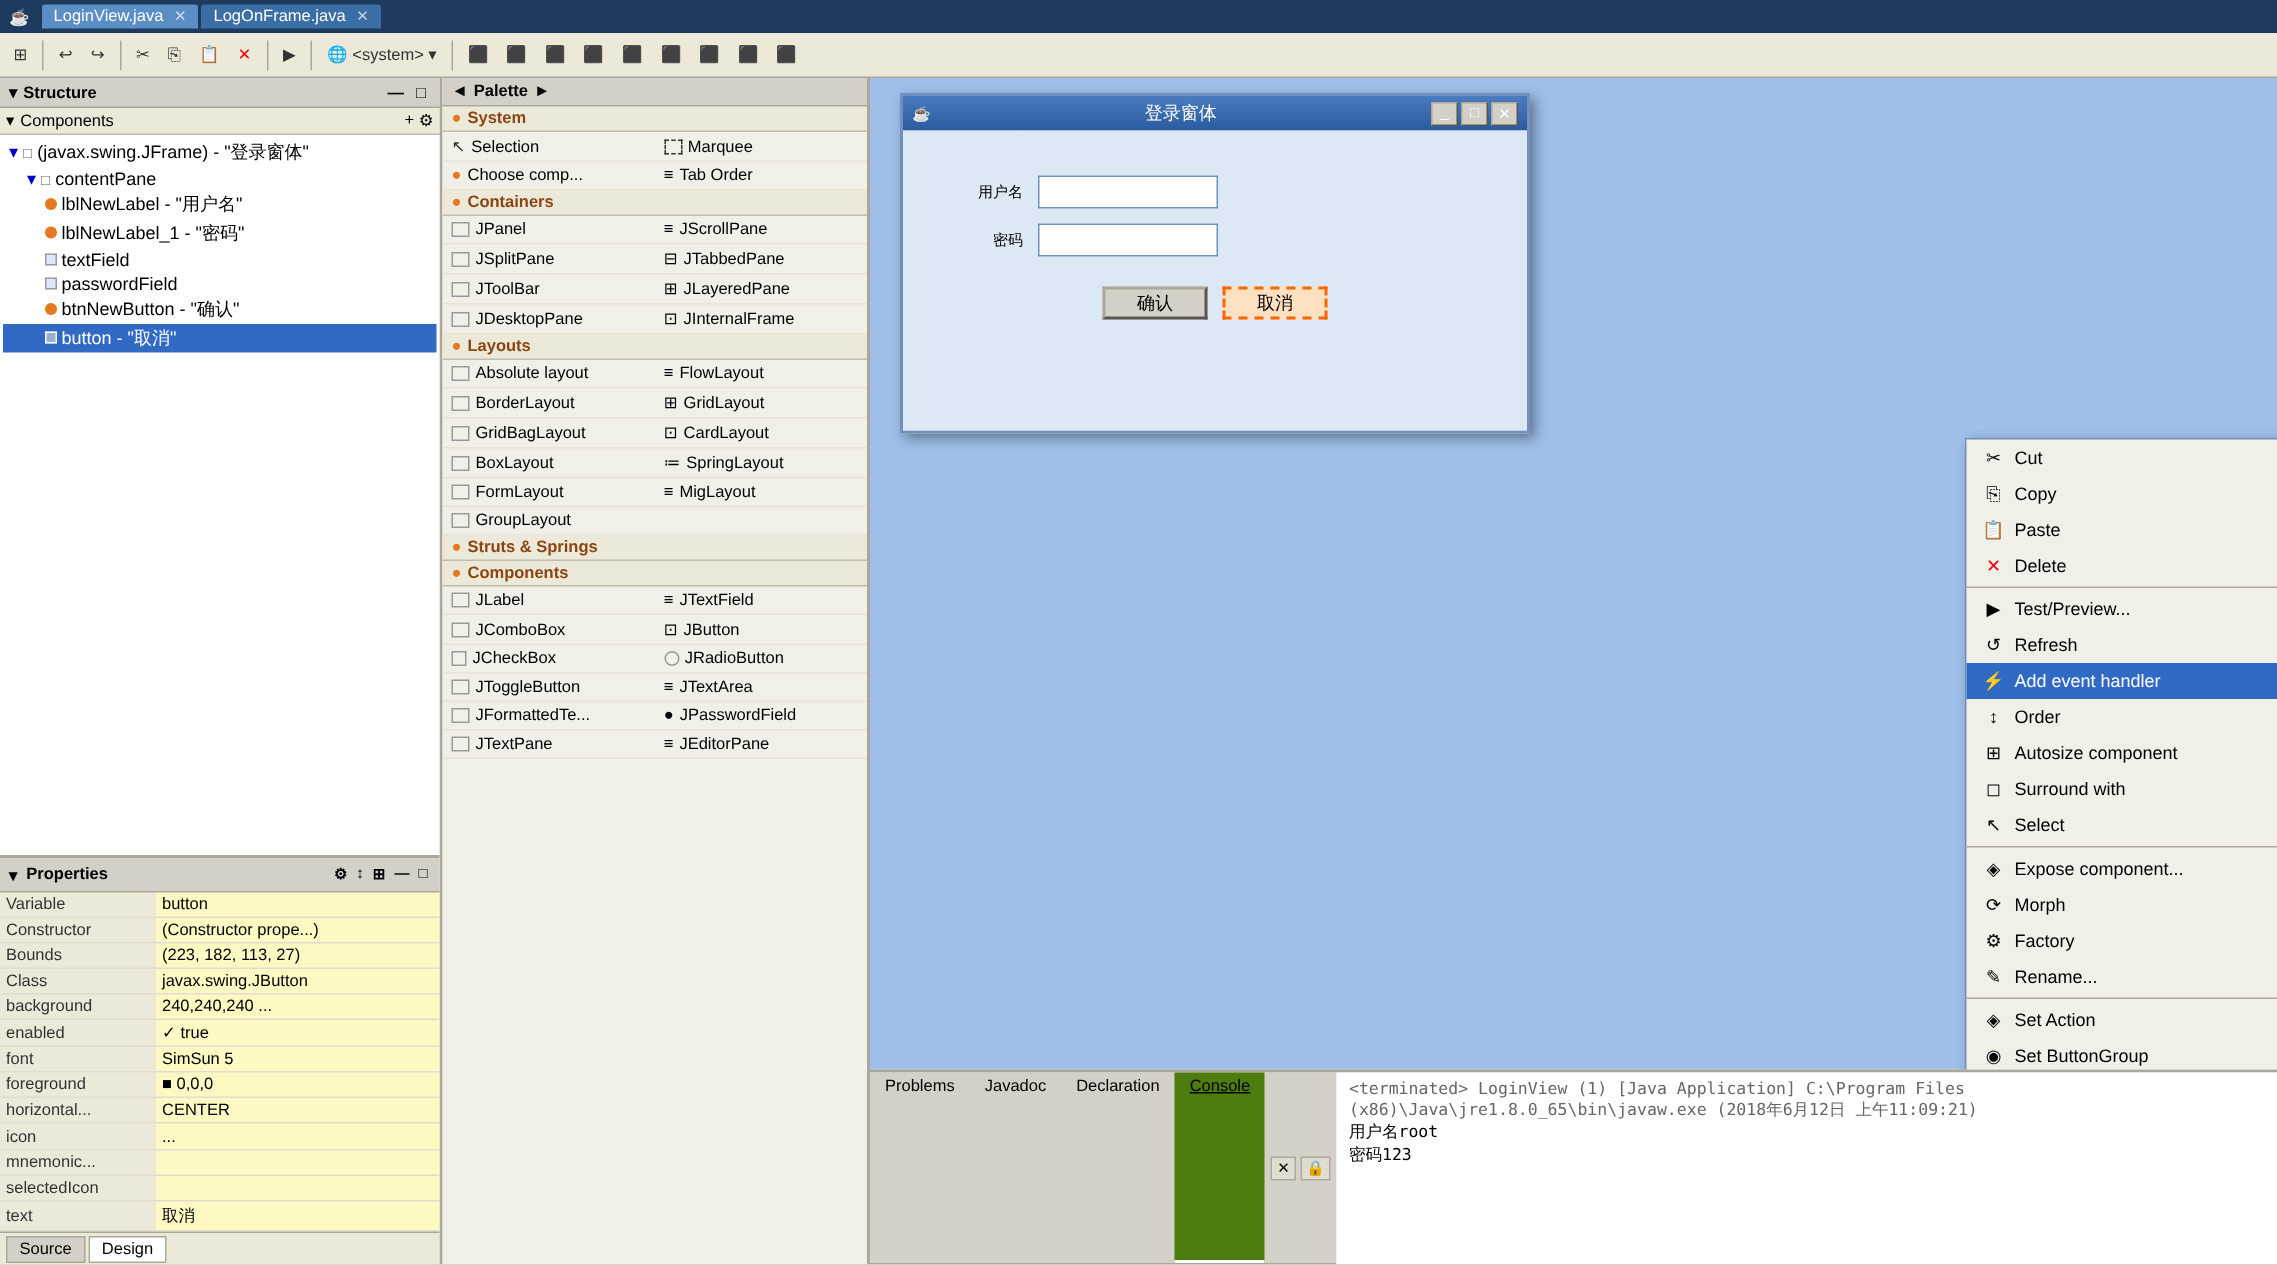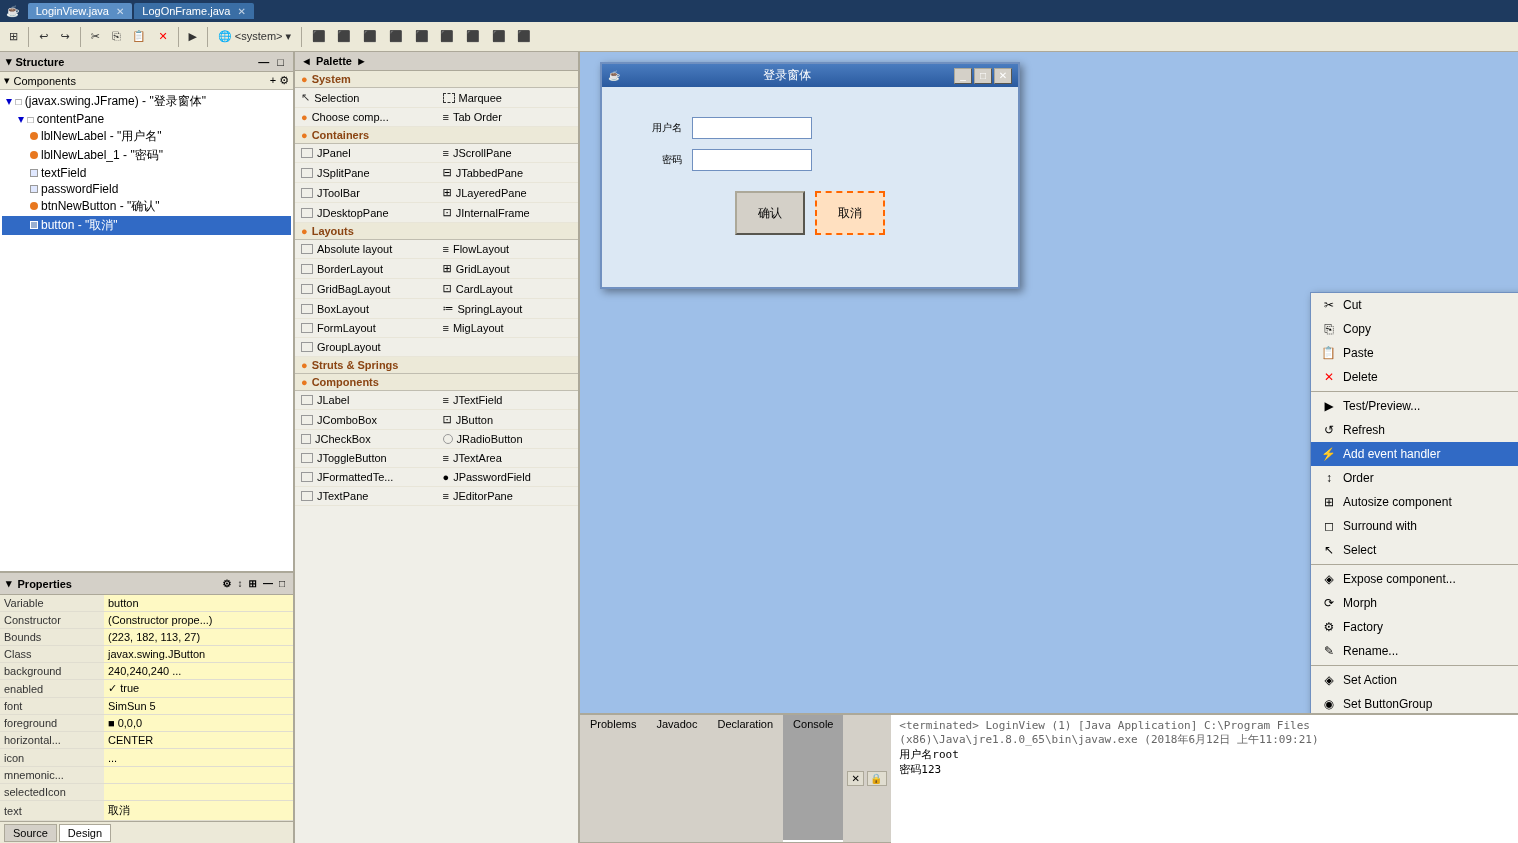--- a/index.html
+++ b/index.html
@@ -47,21 +47,21 @@
     .design-area { flex: 1; background: #9ebfe8; position: relative; overflow: hidden; }
     .window-frame { position: absolute; top: 10px; left: 20px; width: 420px; background: #d4dce8; border: 2px solid #7090c0; box-shadow: 3px 3px 8px rgba(0,0,0,0.4); }
     .window-titlebar { background: linear-gradient(to bottom, #4a7cbf, #2a5a9f); color: white; padding: 3px 6px; font-size: 12px; display: flex; align-items: center; justify-content: space-between; }
     .window-controls { display: flex; gap: 2px; }
     .win-btn { width: 18px; height: 16px; background: #d4d0c8; border: 1px outset #aca899; cursor: pointer; font-size: 10px; display: flex; align-items: center; justify-content: center; }
     .window-content { background: #dce8f4; padding: 20px; min-height: 200px; }
     .form-row { display: flex; align-items: center; margin: 10px 0; gap: 10px; }
     .form-label { width: 60px; text-align: right; font-size: 10px; }
     .form-input { width: 120px; height: 22px; border: 1px solid #7090c0; background: white; }
     .btn-row { display: flex; gap: 10px; justify-content: center; margin-top: 20px; }
-    .form-btn { width: 70px; height: 44px; background: #d4d0c8; border: 2px outset #aca899; cursor: pointer; font-size: 12px; }
+    .form-btn { width: 70px; height: 22px; background: #d4d0c8; border: 2px outset #aca899; cursor: pointer; font-size: 12px; }
     .form-btn.selected { border: 2px dashed #ff6600; background: #ffe0c0; }
 
     
     .context-menu { position: absolute; top: 240px; left: 730px; width: 270px; background: #f0efe8; border: 1px solid #7090c0; box-shadow: 3px 3px 8px rgba(0,0,0,0.4); z-index: 100; }
     .ctx-item { padding: 4px 10px; cursor: pointer; font-size: 12px; display: flex; align-items: center; justify-content: space-between; white-space: nowrap; }
     .ctx-item:hover, .ctx-item.highlighted { background: #316ac5; color: white; }
     .ctx-separator { border-bottom: 1px solid #aca899; margin: 2px 0; }
     .ctx-icon { width: 16px; height: 16px; display: inline-flex; align-items: center; justify-content: center; margin-right: 6px; }
     .ctx-left { display: flex; align-items: center; }
 
@@ -76,21 +76,21 @@
     
     ::-webkit-scrollbar { width: 8px; height: 8px; }
     ::-webkit-scrollbar-track { background: #e0ddd0; }
     ::-webkit-scrollbar-thumb { background: #aca899; }
     .orange-dot { width: 8px; height: 8px; background: #e87820; border-radius: 50%; display: inline-block; margin-right: 3px; }
     .props-icon { cursor: pointer; padding: 2px; font-size: 10px; }
 
     .bottom-layout { display: flex; flex-direction: row; height: 130px; border-top: 2px solid #aca899; background: #f0efe8; }
     .bottom-tabs-bar { display: flex; background: #d4d0c8; border-bottom: 1px solid #aca899; }
     .bottom-tab2 { padding: 3px 10px; font-size: 11px; cursor: pointer; }
-    .bottom-tab2.active { background: #a3a3a3; border-bottom: 2px solid white; }
+    .bottom-tab2.active { background: #4d7c0f; border-bottom: 2px solid white; text-decoration: underline; }
   </style>
 </head>
 <body>
 
 <div style="width:1518px;height:843px;overflow:hidden;display:flex;flex-direction:column;">
 
   <div class="title-bar">
     <div style="display:flex;align-items:center;gap:8px;width:100%;">
       <span style="color:#aad4ff;">☕</span>
       <div class="title-bar-tabs">

